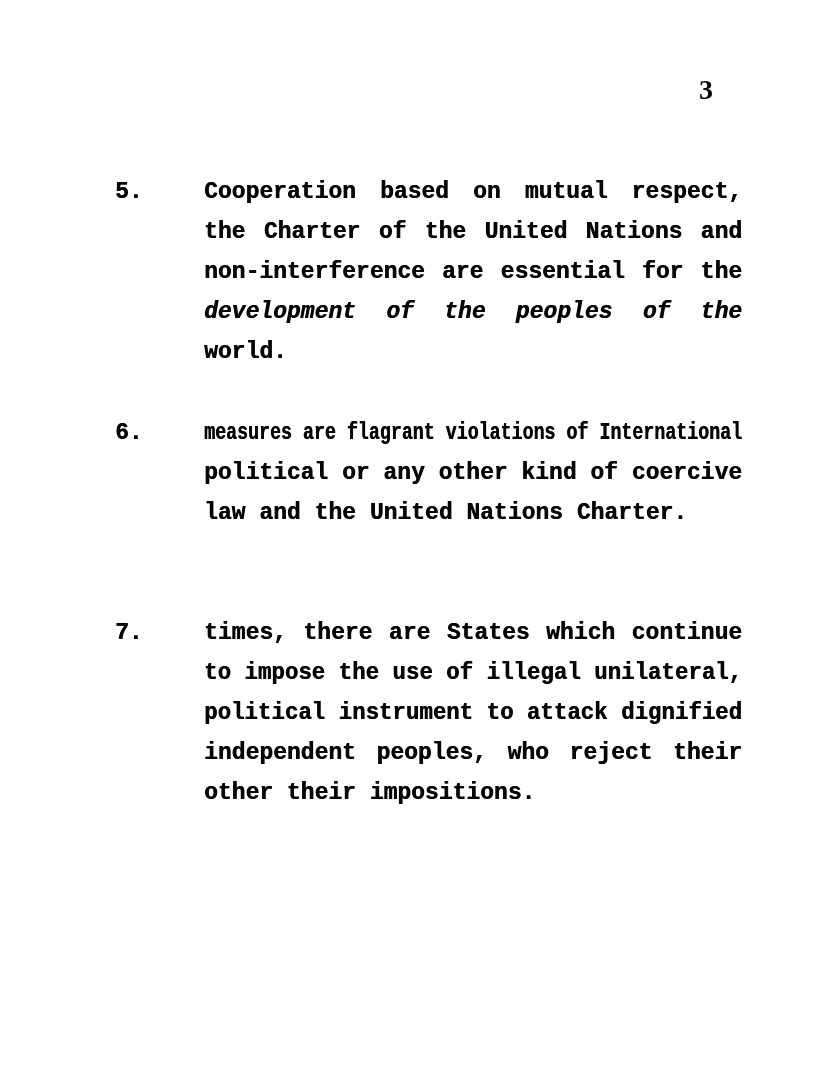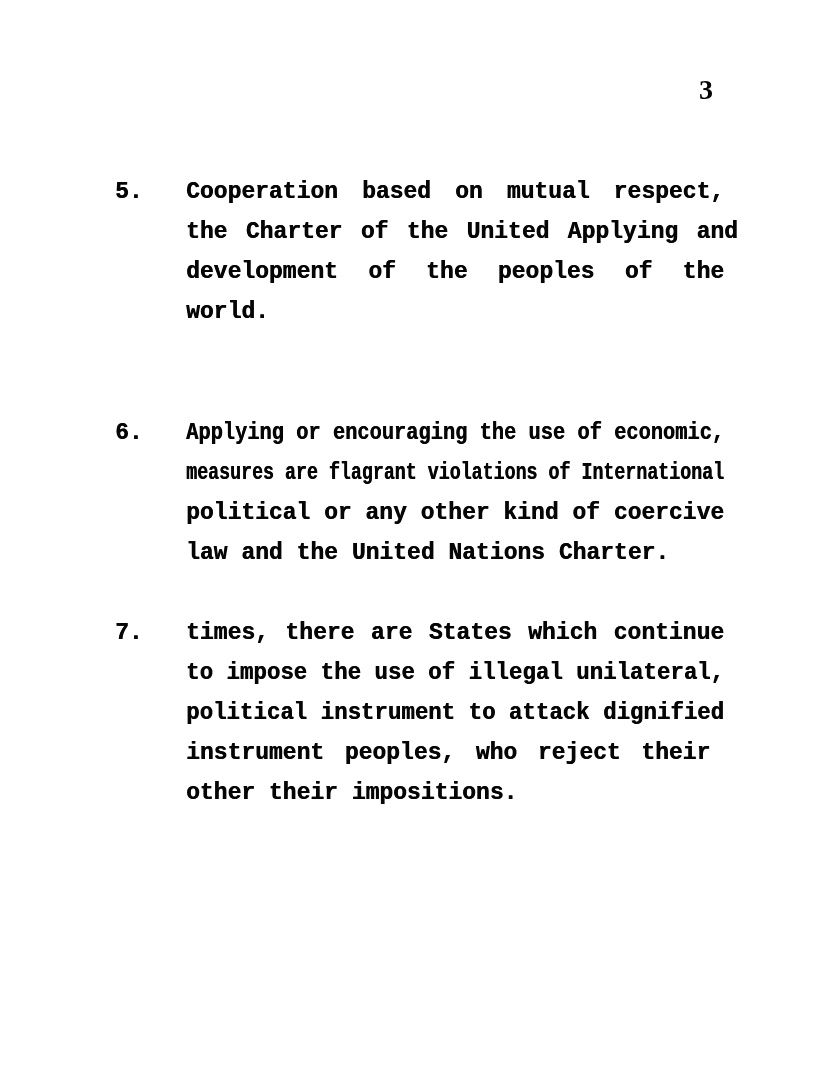--- a/index.html
+++ b/index.html
@@ -38,21 +38,21 @@
   .para-6 { top: 413px; }
   .para-7 { top: 613px; }
   .num {
     position: absolute;
     left: 0;
     top: 0;
     height: 40px;
     line-height: 40px;
   }
   .lines {
-    margin-left: 71px;
+    margin-left: 89px;
     width: 538px;
   }
   .line {
     height: 40px;
     line-height: 40px;
     white-space: nowrap;
     overflow: visible;
   }
   .fit {
     display: inline-block;
@@ -64,40 +64,40 @@
 <body>
 
 <div class="page">
 
   <div class="page-number">3</div>
 
   <section class="para para-5">
     <span class="num">5.</span>
     <div class="lines">
       <div class="line justify"><span class="fit" style="word-spacing: 10.2773px;">Cooperation based on mutual respect,</span></div>
-      <div class="line justify"><span class="fit" style="word-spacing: 4.55208px;">the Charter of the United Applying and</span></div>
-      <div class="line justify"><span class="fit" style="word-spacing: 16.5031px;">development of the peoples of the</span></div>
+      <div class="line justify"><span class="fit" style="word-spacing: 4.55208px;">the Charter of the United Nations and</span></div>
+      <div class="line justify"><span class="fit" style="word-spacing: 3.375px;">non-interference are essential for the</span></div>
+      <div class="line justify"><span class="fit" style="word-spacing: 16.5031px; font-style: italic;">development of the peoples of the</span></div>
       <div class="line last"><span class="fit">world.</span></div>
     </div>
   </section>
 
   <section class="para para-6">
     <span class="num">6.</span>
     <div class="lines">
-      <div class="line justify"><span class="fit" style="transform: scaleX(0.88587);">Applying or encouraging the use of economic,</span></div>
       <div class="line justify"><span class="fit" style="transform: scaleX(0.79549);">measures are flagrant violations of International</span></div>
       <div class="line justify"><span class="fit" style="transform: scaleX(0.999448);">political or any other kind of coercive</span></div>
       <div class="line last"><span class="fit">law and the United Nations Charter.</span></div>
     </div>
   </section>
 
   <section class="para para-7">
     <span class="num">7.</span>
     <div class="lines">
       <div class="line justify"><span class="fit" style="word-spacing: 2.7px;">times, there are States which continue</span></div>
       <div class="line justify"><span class="fit" style="transform: scaleX(0.974472);">to impose the use of illegal unilateral,</span></div>
       <div class="line justify"><span class="fit" style="transform: scaleX(0.974472);">political instrument to attack dignified</span></div>
-      <div class="line justify"><span class="fit" style="word-spacing: 6.82812px;">instrument peoples, who reject their</span></div>
+      <div class="line justify"><span class="fit" style="word-spacing: 6.82812px;">independent peoples, who reject their</span></div>
       <div class="line last"><span class="fit">other their impositions.</span></div>
     </div>
   </section>
 
 </div>
 
 </body></html>

